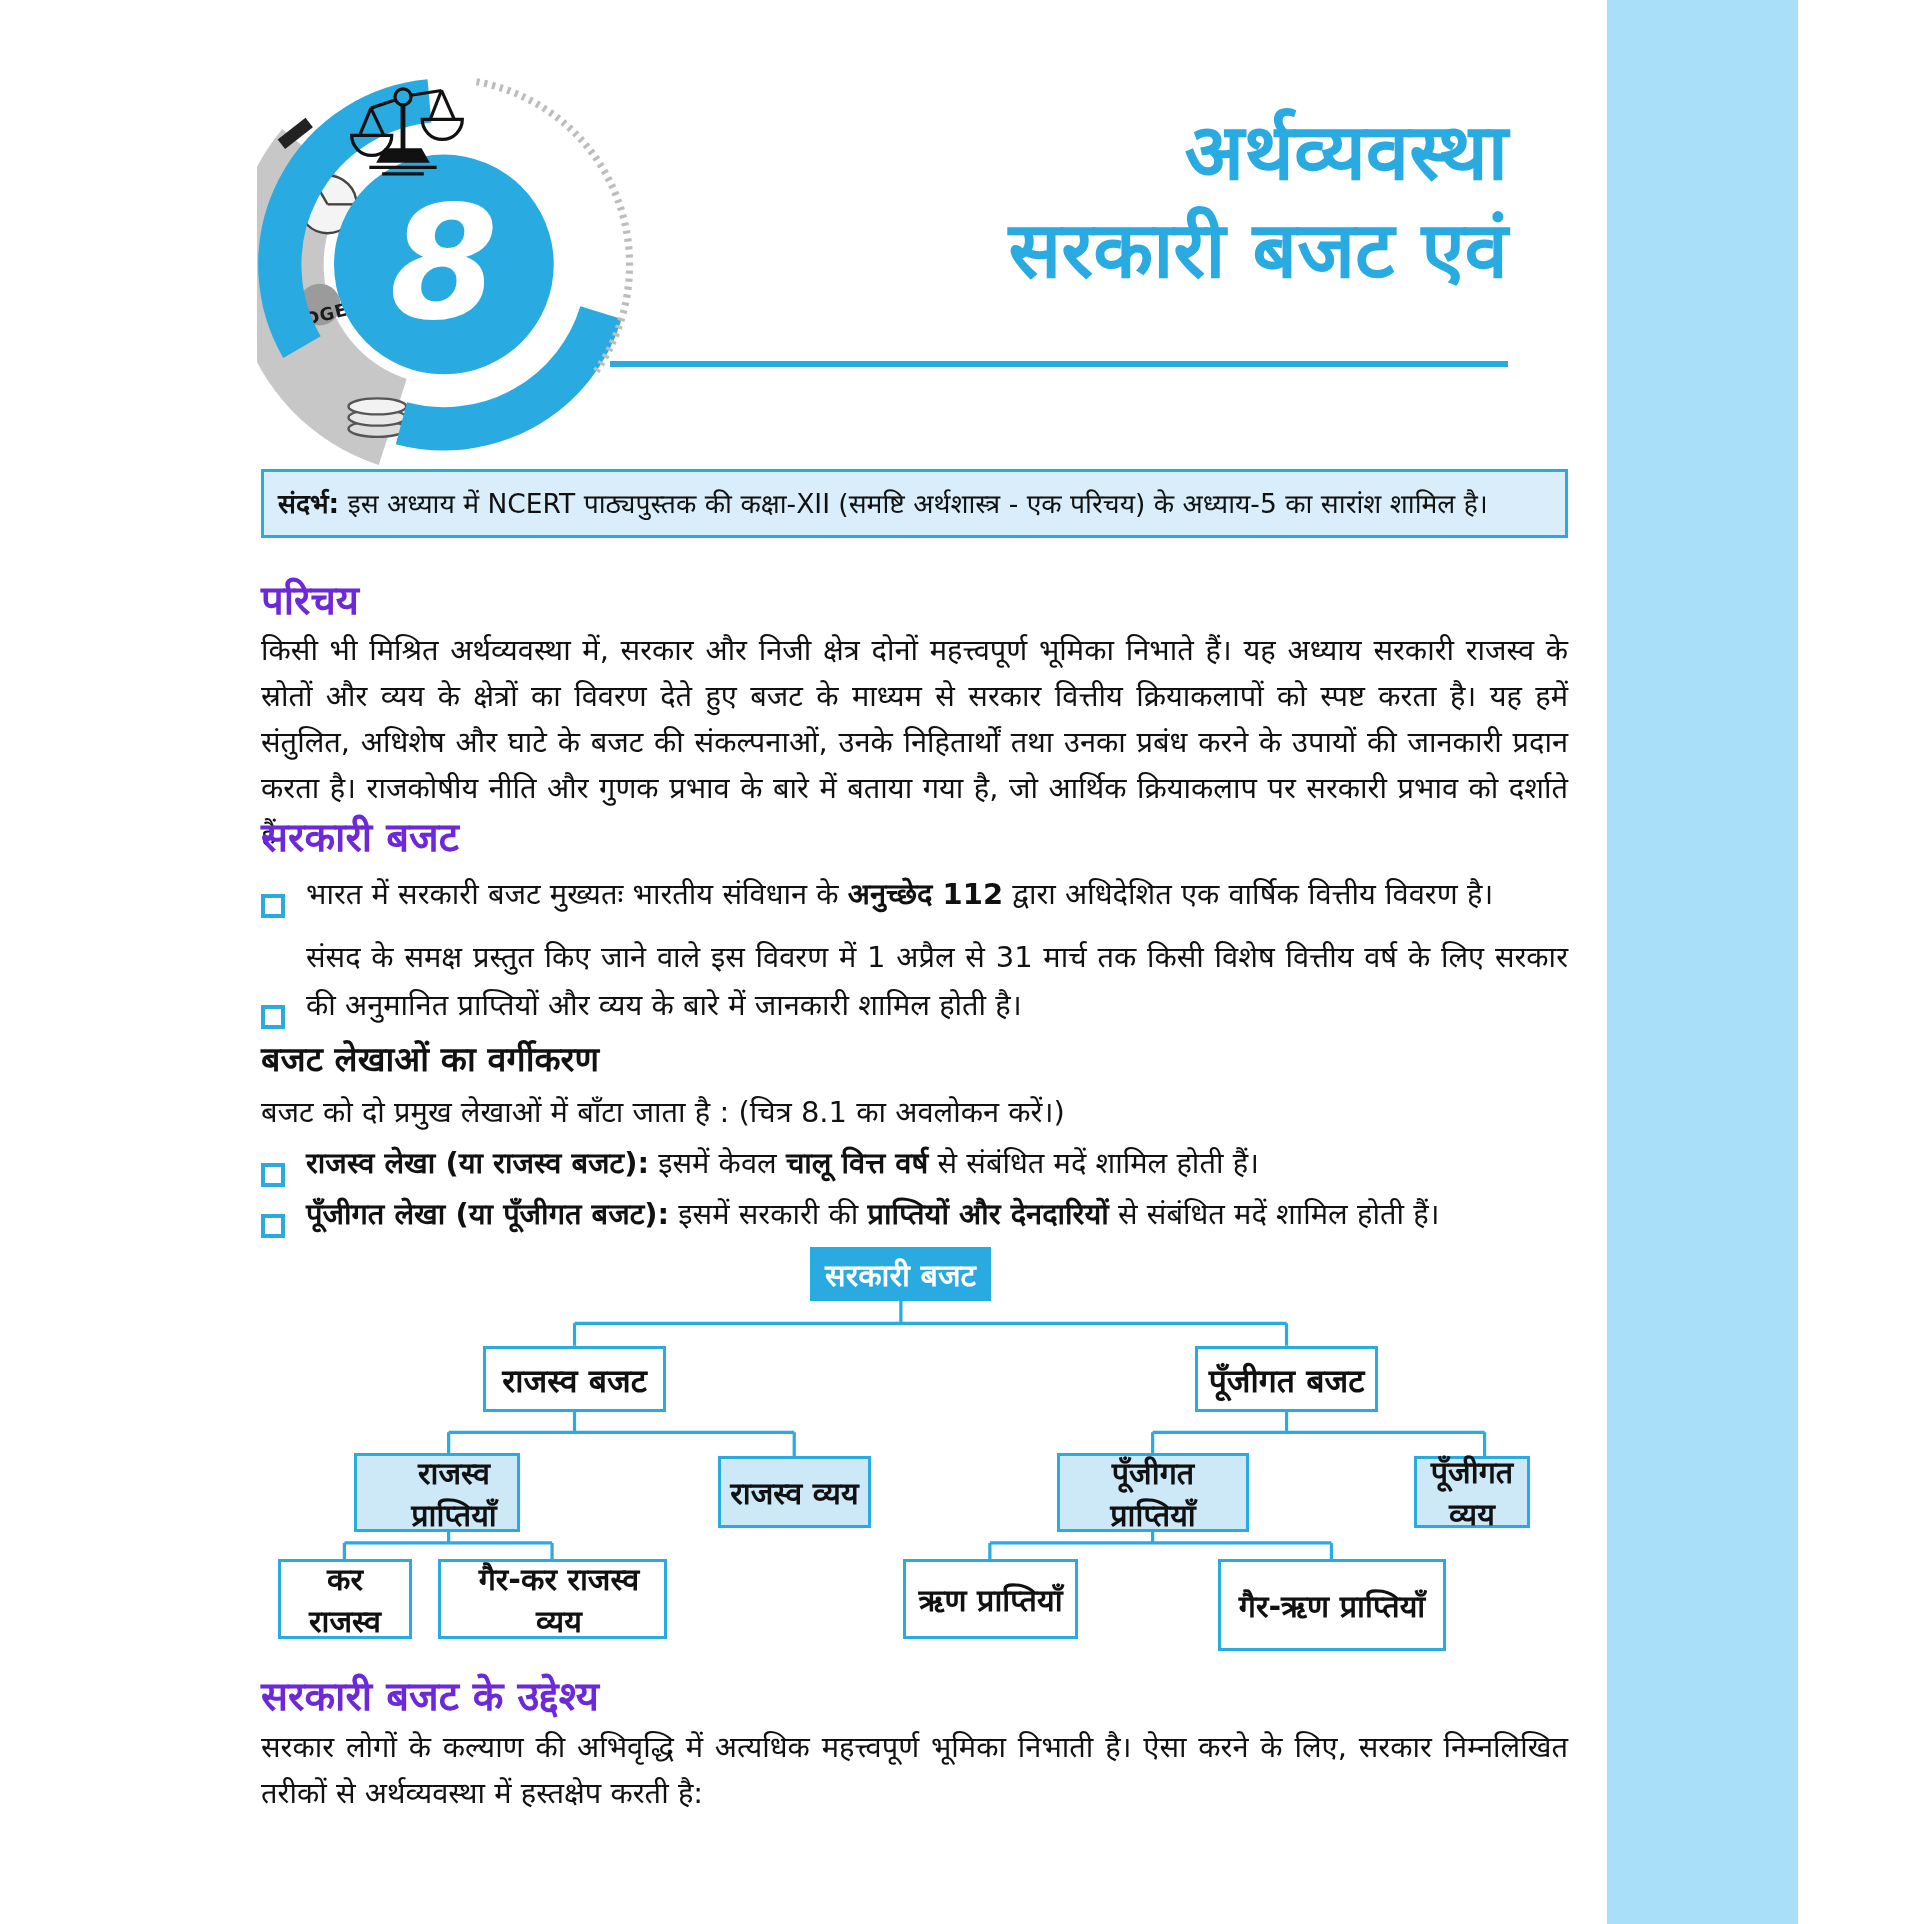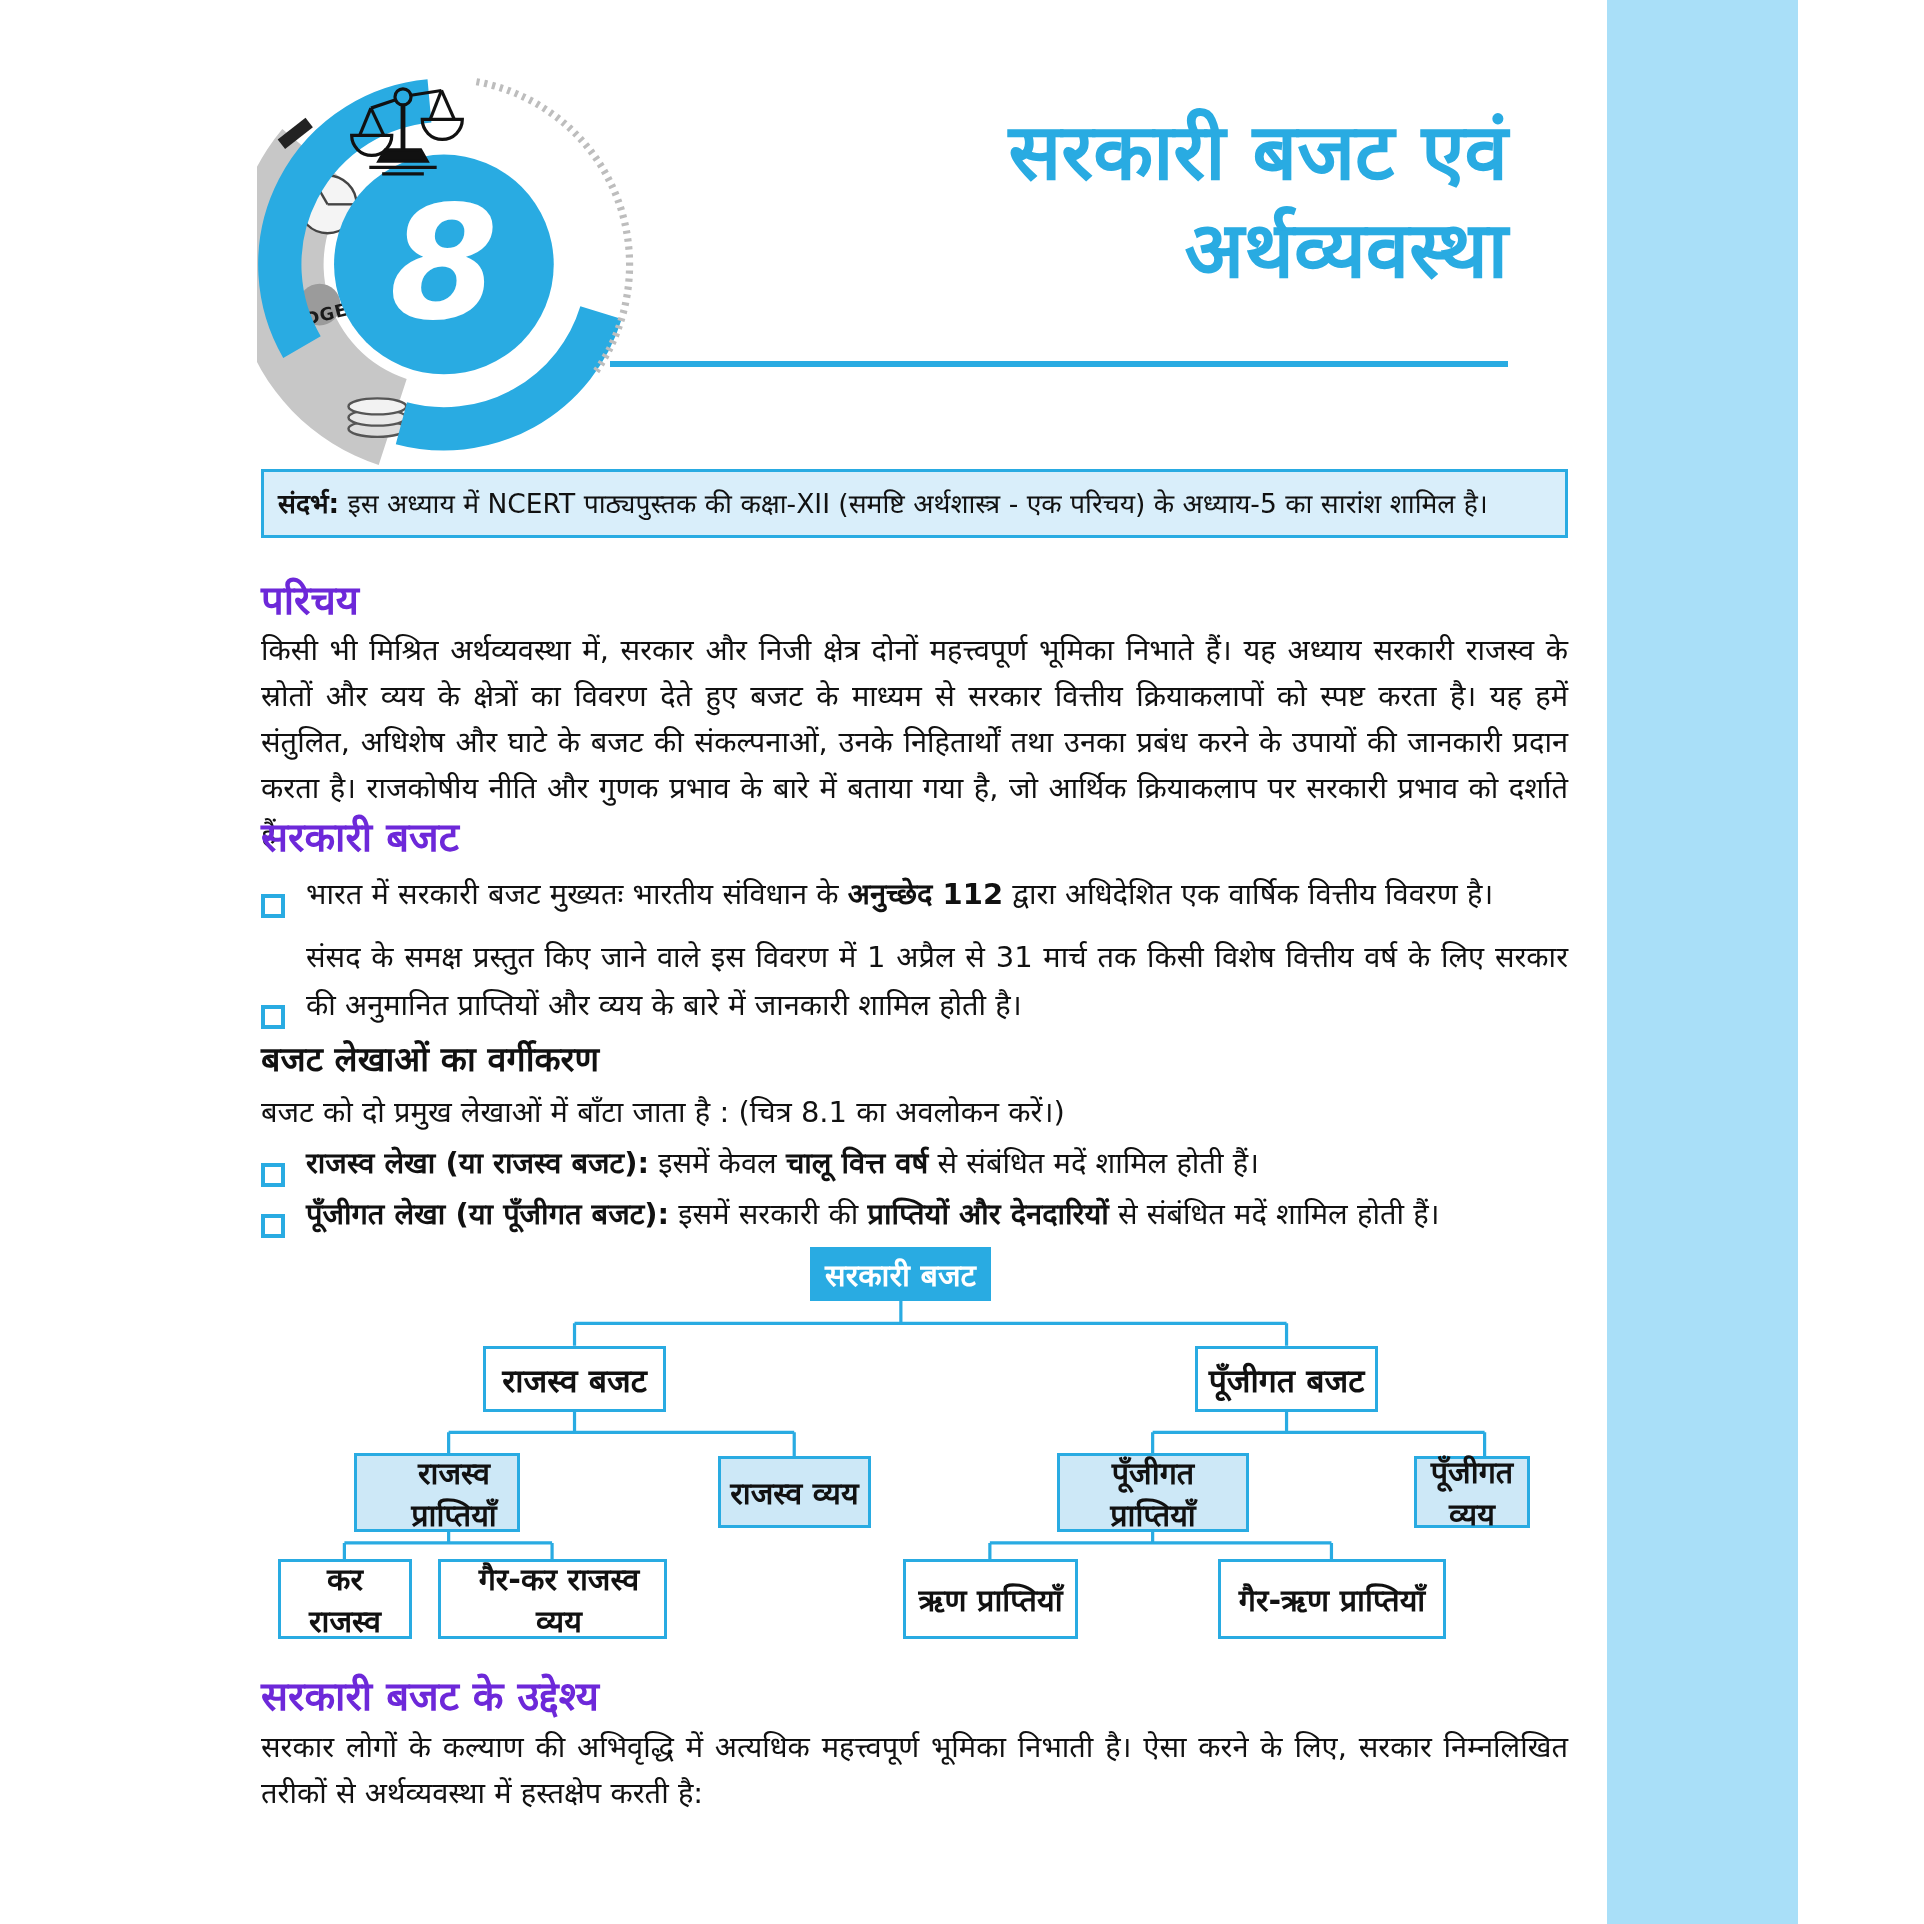--- a/index.html
+++ b/index.html
@@ -88,22 +88,22 @@
       <line x1="230" y1="38" x2="246" y2="74"></line>
       <path d="M 206 74 A 25 25 0 0 0 256 74 Z"></path>
       <line x1="182" y1="56" x2="182" y2="112" stroke-width="6"></line>
       <path d="M 160 112 L 204 112 L 212 126 L 152 126 Z" fill="#111"></path>
       <line x1="140" y1="134" x2="224" y2="134"></line>
       <line x1="156" y1="142" x2="208" y2="142"></line>
     </g>
   </svg>
 
   <div class="title-block">
+    <div class="title-line">अर्थव्यवस्था</div>
     <div class="title-line">सरकारी बजट एवं</div>
-    <div class="title-line">अर्थव्यवस्था</div>
   </div>
   <div class="title-rule"></div>
 
   <div class="context-box">
     <b>संदर्भ:</b><span> इस अध्याय में NCERT पाठ्यपुस्तक की कक्षा-XII (समष्टि अर्थशास्त्र - एक परिचय) के अध्याय-5 का सारांश शामिल है।</span>
   </div>
 
   <div class="h-blue" style="top:571px;">परिचय</div>
   <div class="para" style="top:627px;">किसी भी मिश्रित अर्थव्यवस्था में, सरकार और निजी क्षेत्र दोनों महत्त्वपूर्ण भूमिका निभाते हैं। यह अध्याय सरकारी राजस्व के स्रोतों और व्यय के क्षेत्रों का विवरण देते हुए बजट के माध्यम से सरकार वित्तीय क्रियाकलापों को स्पष्ट करता है। यह हमें संतुलित, अधिशेष और घाटे के बजट की संकल्पनाओं, उनके निहितार्थों तथा उनका प्रबंध करने के उपायों की जानकारी प्रदान करता है। राजकोषीय नीति और गुणक प्रभाव के बारे में बताया गया है, जो आर्थिक क्रियाकलाप पर सरकारी प्रभाव को दर्शाते हैं।</div>
 
@@ -149,20 +149,20 @@
     <div class="fc-box" style="left:934px;top:143px;width:183px;height:66px;font-size:32px;">पूँजीगत बजट</div>
 
     <div class="fc-box fc-light" style="left:93px;top:250px;width:166px;height:79px;padding-left:42px;">राजस्व प्राप्तियाँ</div>
     <div class="fc-box fc-light" style="left:457px;top:253px;width:153px;height:72px;">राजस्व व्यय</div>
     <div class="fc-box fc-light" style="left:796px;top:250px;width:192px;height:79px;">पूँजीगत प्राप्तियाँ</div>
     <div class="fc-box fc-light" style="left:1153px;top:253px;width:116px;height:72px;">पूँजीगत व्यय</div>
 
     <div class="fc-box" style="left:17px;top:356px;width:134px;height:80px;">कर राजस्व</div>
     <div class="fc-box" style="left:177px;top:356px;width:229px;height:80px;padding-left:21px;">गैर-कर राजस्व व्यय</div>
     <div class="fc-box" style="left:642px;top:356px;width:175px;height:80px;">ऋण प्राप्तियाँ</div>
-    <div class="fc-box" style="left:957px;top:356px;width:228px;height:80px;">गैर-ऋण प्राप्तियाँ</div>
+    <div class="fc-box" style="left:957px;top:356px;width:228px;height:92px;">गैर-ऋण प्राप्तियाँ</div>
   </div>
 
   <div class="h-blue" style="top:1667px;">सरकारी बजट के उद्देश्य</div>
   <div class="para" style="top:1724px;">सरकार लोगों के कल्याण की अभिवृद्धि में अत्यधिक महत्त्वपूर्ण भूमिका निभाती है। ऐसा करने के लिए, सरकार निम्नलिखित तरीकों से अर्थव्यवस्था में हस्तक्षेप करती है:</div>
 
 </div>
 
 
 </body></html>

